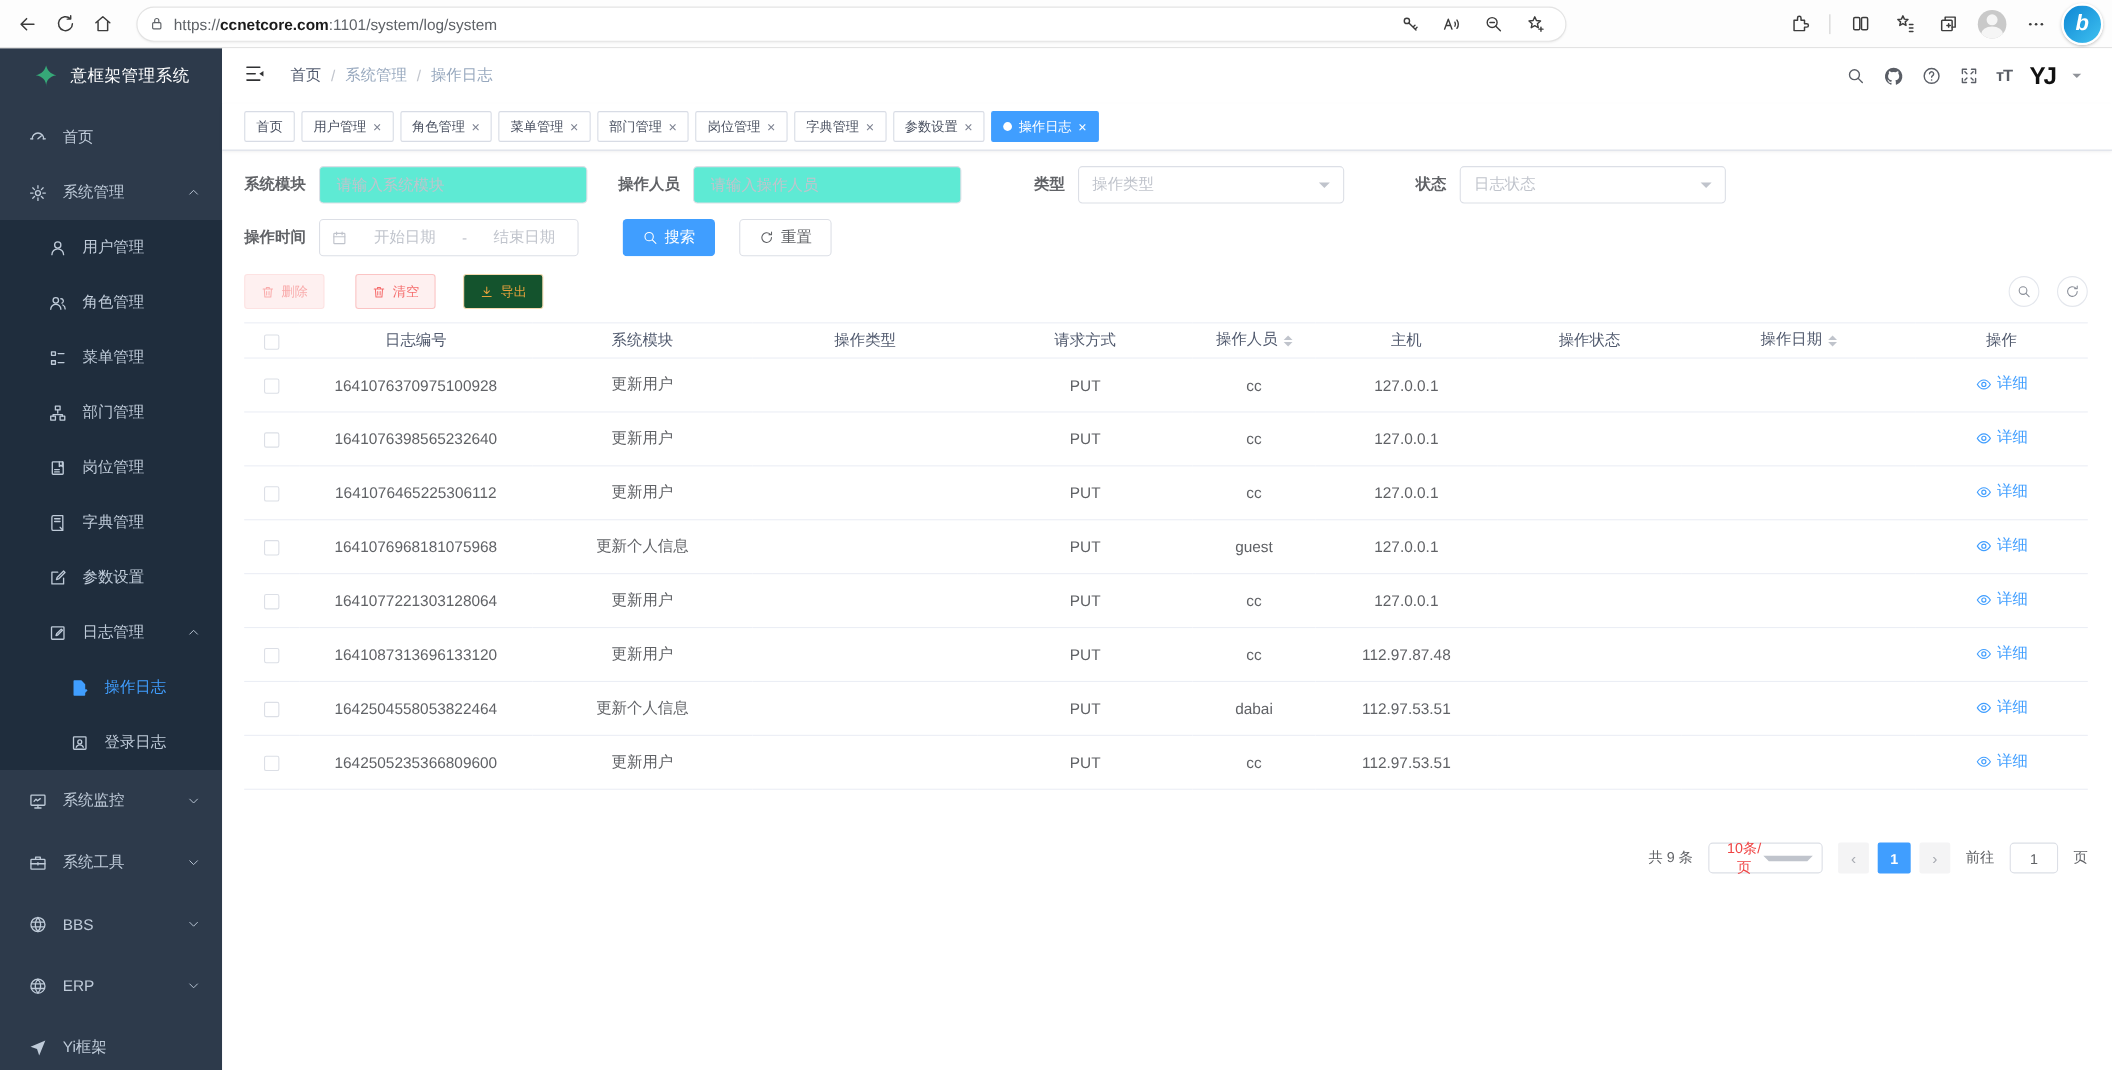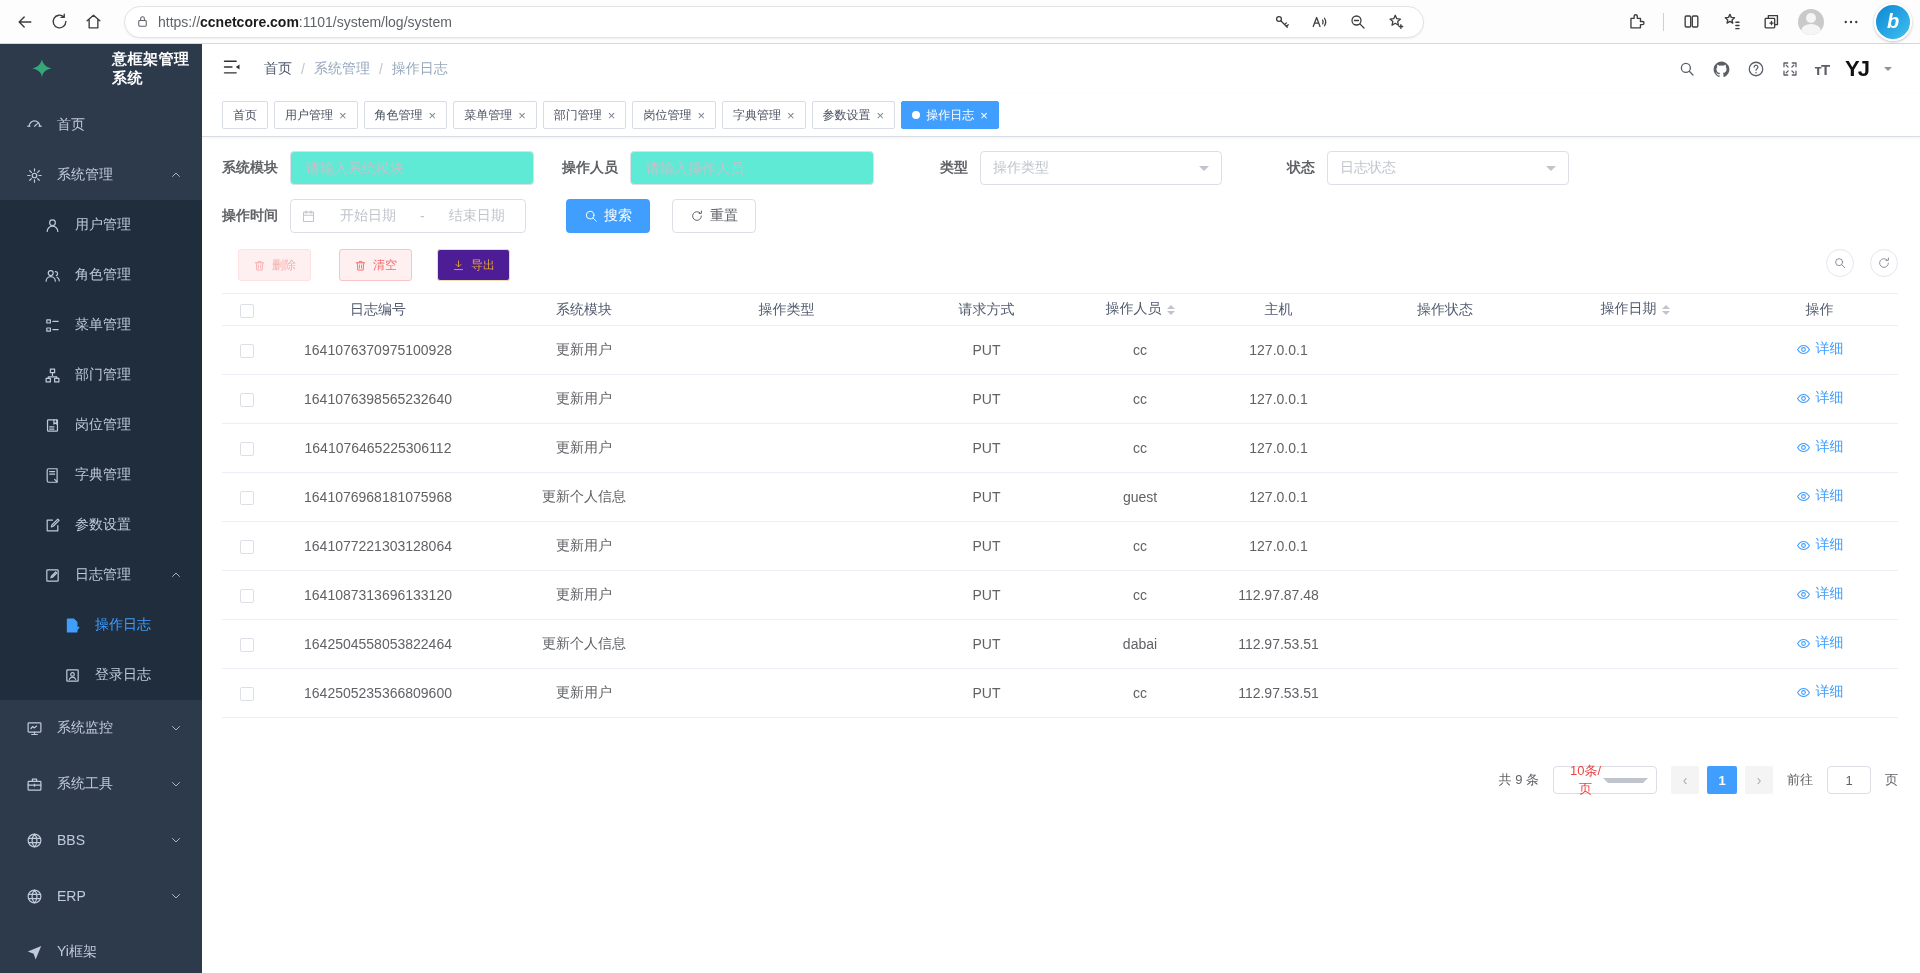--- a/index.html
+++ b/index.html
@@ -25,21 +25,21 @@
   .avatar-circle::before { content:""; position:absolute; left:8px; top:4px; width:10px; height:10px; border-radius:50%; background:#f5f5f5; }
   .avatar-circle::after { content:""; position:absolute; left:3px; top:15px; width:20px; height:14px; border-radius:50%; background:#f5f5f5; }
   .copilot { width:38px; height:38px; border-radius:50%; background:linear-gradient(135deg,#0e86d4,#3fc1f0);
     color:#fff; font-weight:700; font-style:italic; font-size:20px; display:flex; align-items:center; justify-content:center;
     box-shadow:0 1px 3px rgba(0,0,0,.25); border:2px solid #fff; }
 
   
   .app { display:flex; height:929px; }
   .sidebar { width:202px; flex:none; background:#2d3a4b; color:#bfcbd9; overflow:hidden; }
   .logo-row { height:50px; display:flex; align-items:center; padding-left:30px; gap:10px; }
-  .logo-title { color:#fff; font-size:15px; font-weight:700; letter-spacing:.5px;margin-left:48px; }
+  .logo-title { color:#fff; font-size:15px; font-weight:400; letter-spacing:.5px; }
   .nav { padding-top:6px; }
   .nav-item { height:50px; display:flex; align-items:center; font-size:14px; cursor:pointer; position:relative; }
   .nav-item .lbl { margin-left:14px; }
   .nav-item .arrow { position:absolute; right:20px; }
   .lv1 { padding-left:26px; }
   .lv2 { padding-left:44px; background:#1f2d3d; }
   .lv3 { padding-left:64px; background:#1f2d3d; }
   .nav-item.tall { height:56px; }
   .nav-item.active { color:#409eff; }
 
@@ -79,22 +79,22 @@
   .sel-caret { width:0; height:0; border:5px solid transparent; border-top-color:#c0c4cc; margin-top:5px; }
   .date-range { height:34px; width:236px; border:1px solid #dcdfe6; border-radius:4px; background:#fff;
     display:flex; align-items:center; padding:0 10px; gap:24px; color:#c0c4cc; font-size:14px; cursor:pointer; }
   .gap1 { width:28px; } .gap3 { width:66px; } .gap4 { width:65px; }
   .btn { border-radius:4px; display:inline-flex; align-items:center; justify-content:center; gap:6px; cursor:pointer; border:1px solid transparent; }
   .btn-primary { height:34px; padding:0 17px; background:#409eff; color:#fff; font-size:14px; margin-left:40px; }
   .btn-default { height:34px; padding:0 17px; background:#fff; color:#606266; border-color:#dcdfe6; font-size:14px; margin-left:22px; }
   .btn-sm { height:32px; padding:0 14px; font-size:12px; border-radius:3px; }
   .btn-danger-disabled { background:#fef0f0; border-color:#fde2e2; color:#f9acac; cursor:not-allowed; }
   .btn-danger-plain { background:#fef0f0; border-color:#fbc4c4; color:#f56c6c; margin-left:28px; }
-  .btn-warning-plain { background:#4c1d95; border-color:#f5dab1; color:#e6a23c; margin-left:25px; }
-  .toolbar-row { display:flex; align-items:flex-start; margin-top:16px;margin-left:16px; }
+  .btn-warning-plain { background:#14532d; border-color:#f5dab1; color:#e6a23c; margin-left:25px; }
+  .toolbar-row { display:flex; align-items:center; margin-top:16px; }
   .mini-circle { width:28px; height:28px; border-radius:50%; border:1px solid #e4e7ed; background:#fff;
     display:flex; align-items:center; justify-content:center; color:#8a8f99; cursor:pointer; }
   .mini-circle + .mini-circle { margin-left:16px; }
   .push-right { margin-left:auto; display:flex; }
 
   table.grid { width:100%; border-collapse:collapse; table-layout:fixed; margin-top:12px; }
   .grid th { height:32px; font-size:14px; font-weight:400; color:#515a6e; border-top:1px solid #ebeef5;
     border-bottom:1px solid #ebeef5; text-align:center; white-space:nowrap; }
   .grid td { height:49px; font-size:14px; color:#606266; border-bottom:1px solid #ebeef5; text-align:center;
     white-space:nowrap; overflow:hidden; text-overflow:ellipsis; }

